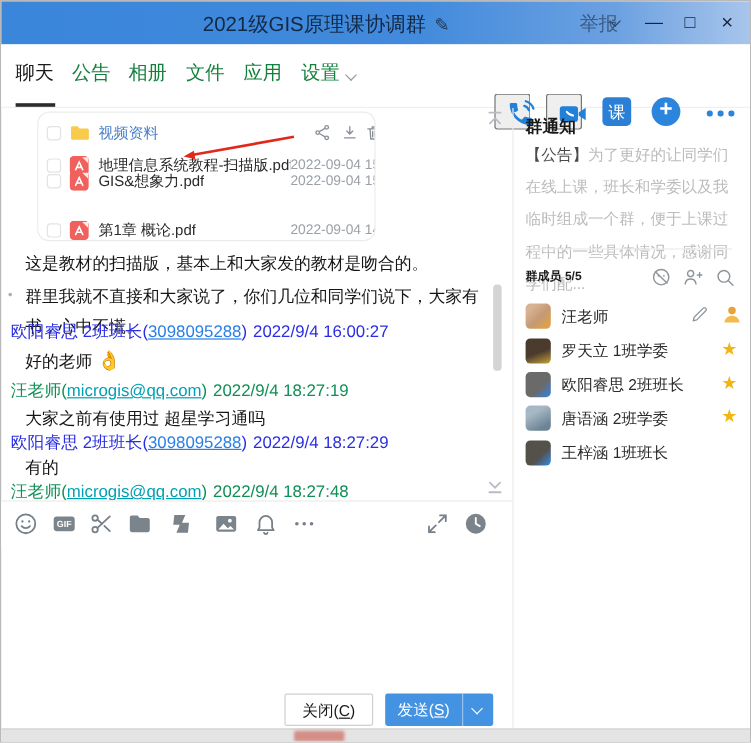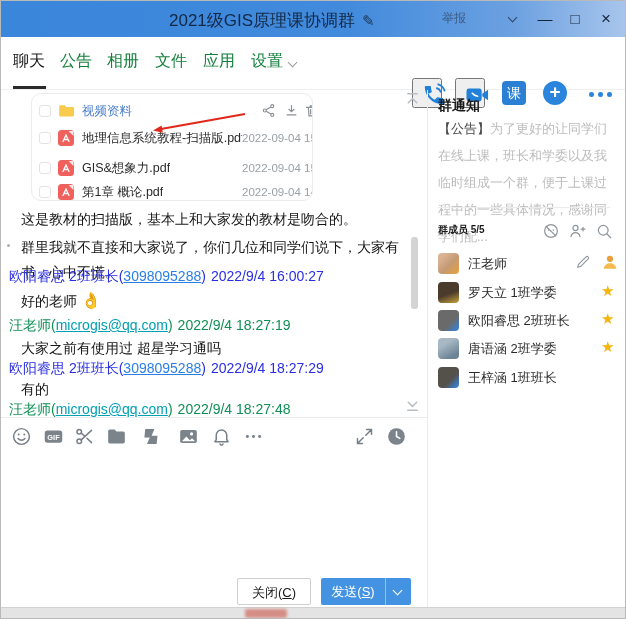--- a/index.html
+++ b/index.html
@@ -4,21 +4,21 @@
 <style>
   html,body{margin:0;padding:0;background:#f0f0f0;}
   *{box-sizing:border-box;font-family:"Liberation Sans","DejaVu Sans",sans-serif;}
   #window{position:relative;width:626px;height:619px;background:#fff;border:1px solid #b9b9b9;overflow:hidden;}
 
   
   .titlebar{position:absolute;left:0;top:0;width:626px;height:36px;
     background:linear-gradient(90deg,#3a86db 0%,#418adc 55%,#6ca1e1 82%,#a9c6ec 100%);}
   .title{position:absolute;left:168px;top:8px;font-size:17px;color:#132844;white-space:nowrap;}
   .title-edit{margin-left:7px;font-size:15px;color:#1c3553;}
-  .report{position:absolute;left:441px;top:9px;font-size:12px;color:#3c5a82;}
+  .report{position:absolute;left:482px;top:9px;font-size:16px;color:#3c5a82;}
   .chev{display:inline-block;width:7px;height:7px;border-right:1.5px solid currentColor;border-bottom:1.5px solid currentColor;transform:rotate(45deg);}
   .report-chev{position:absolute;left:508px;top:13px;color:#2c4668;}
   .winbtn{position:absolute;top:6px;width:26px;height:24px;text-align:center;font-size:15px;color:#18243a;line-height:24px;}
   .btn-min{left:531px;} .btn-max{left:561px;} .btn-close{left:592px;font-size:17px;}
 
   
   .tabbar{position:absolute;left:0;top:36px;width:626px;height:53px;background:#fff;border-bottom:1px solid #efefef;}
   .tab{position:absolute;top:14px;font-size:16px;color:#15803d;white-space:nowrap;}
   .tab.active{color:#1a1a1a;}
   .tab-underline{position:absolute;left:12px;top:49px;width:33px;height:3px;background:#2b2b2b;}
@@ -177,21 +177,21 @@
       <span class="ficon">
         <svg width="16" height="16" viewBox="0 0 16 16">
             <rect width="16" height="16" rx="3.5" fill="#f0605c"></rect>
             <path d="M10.5 1h5v5z" fill="#fff" opacity=".85"></path>
             <path d="M5 11.5L8 5l3 6.5M6.2 9.5h3.6" stroke="#fff" stroke-width="1.3" fill="none" stroke-linecap="round"></path>
           </svg>
       </span>
       <span class="fname">地理信息系统教程-扫描版.pdf</span>
       <span class="fdate">2022-09-04 15:</span>
     </div>
-    <div class="frow" style="top:62px">
+    <div class="frow" style="top:45px">
       <span class="cb"></span>
       <span class="ficon">
         <svg width="16" height="16" viewBox="0 0 16 16">
             <rect width="16" height="16" rx="3.5" fill="#f0605c"></rect>
             <path d="M10.5 1h5v5z" fill="#fff" opacity=".85"></path>
             <path d="M5 11.5L8 5l3 6.5M6.2 9.5h3.6" stroke="#fff" stroke-width="1.3" fill="none" stroke-linecap="round"></path>
           </svg>
       </span>
       <span class="fname">GIS&amp;想象力.pdf</span>
       <span class="fdate">2022-09-04 15:</span>

